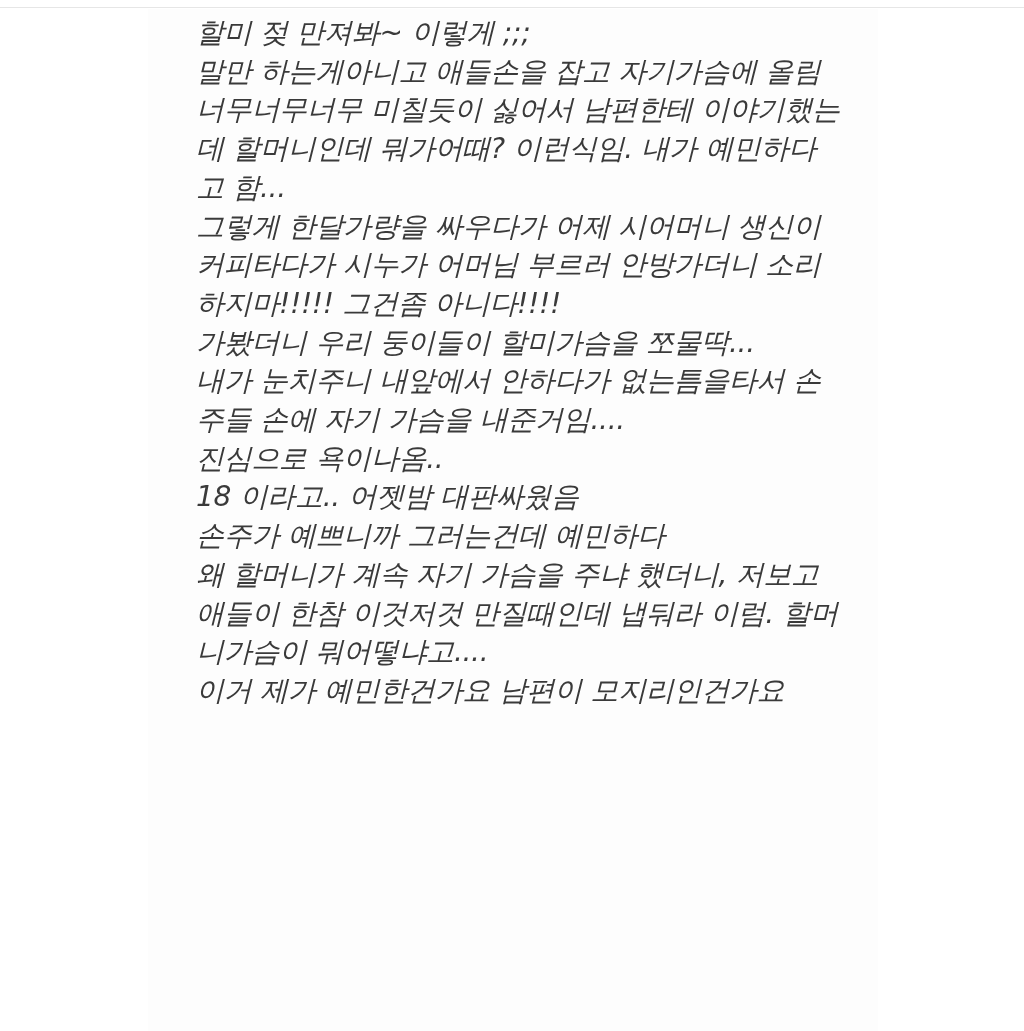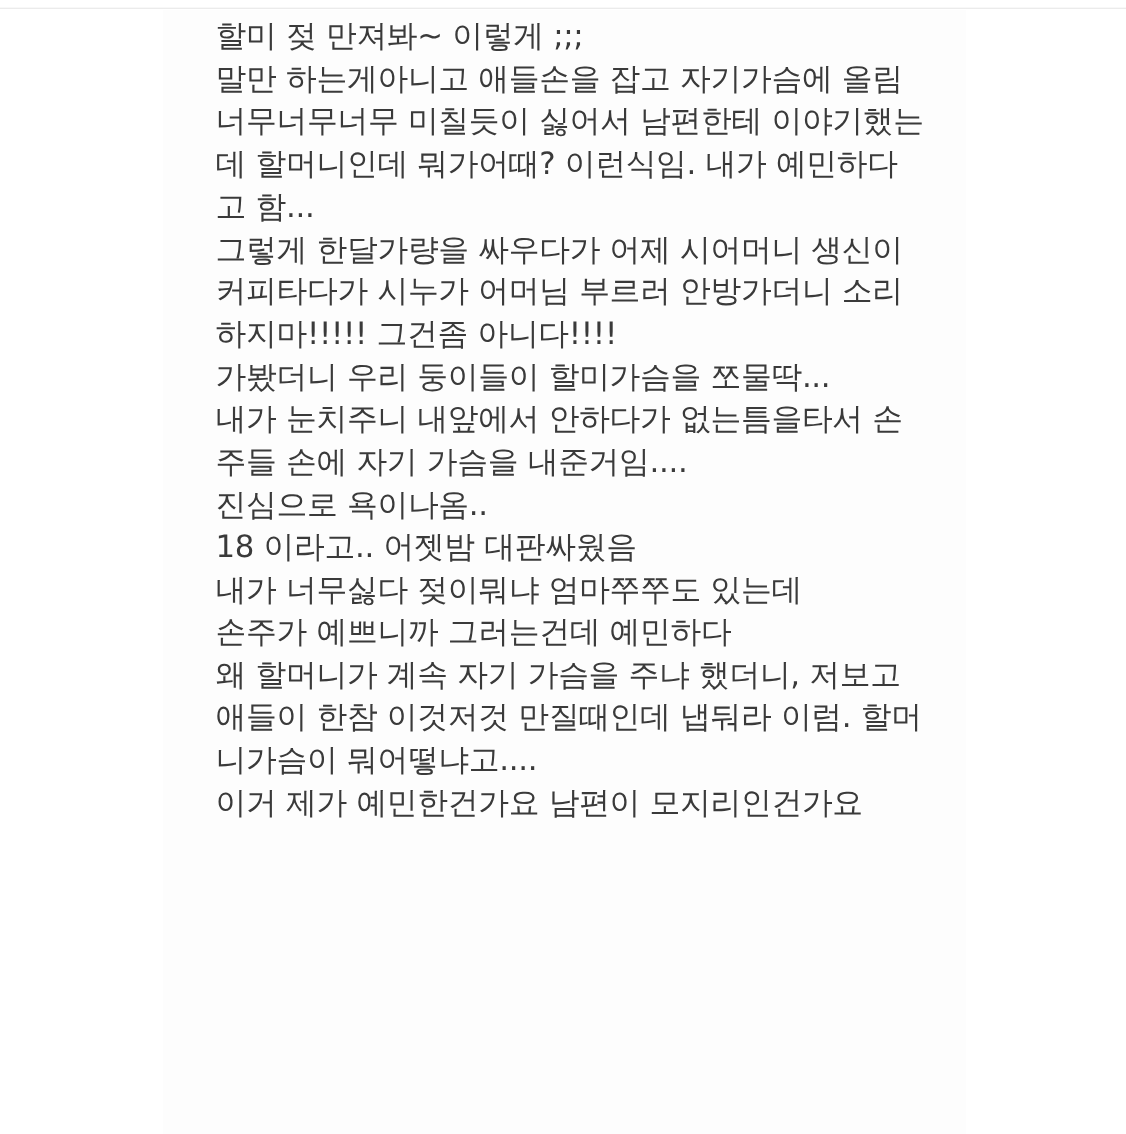--- a/index.html
+++ b/index.html
@@ -35,20 +35,21 @@
     .post-body {
       position: absolute;
       left: 196px;
       top: 14px;
       width: 660px;
       font-family: "DejaVu Sans", "Liberation Sans", sans-serif;
       font-size: 28px;
       line-height: 38.7px;
       color: #3a3a3a;
       letter-spacing: -0.3px;
+      font-style: italic;
     }
     .line {
       display: block;
       white-space: nowrap;
       margin: 0;
       padding: 0;
     }
   </style>
 </head>
 <body>
@@ -64,20 +65,19 @@
     <p class="line">데 할머니인데 뭐가어때? 이런식임. 내가 예민하다</p>
     <p class="line">고 함...</p>
     <p class="line">그렇게 한달가량을 싸우다가 어제 시어머니 생신이</p>
     <p class="line">커피타다가 시누가 어머님 부르러 안방가더니 소리</p>
     <p class="line">하지마!!!!! 그건좀 아니다!!!!</p>
     <p class="line">가봤더니 우리 둥이들이 할미가슴을 쪼물딱...</p>
     <p class="line">내가 눈치주니 내앞에서 안하다가 없는틈을타서 손</p>
     <p class="line">주들 손에 자기 가슴을 내준거임....</p>
     <p class="line">진심으로 욕이나옴..</p>
     <p class="line">18 이라고.. 어젯밤 대판싸웠음</p>
-    <p class="line">내가 너무싫다 젖이뭐냐 엄마쭈쭈도 있는데</p>
     <p class="line">손주가 예쁘니까 그러는건데 예민하다</p>
     <p class="line">왜 할머니가 계속 자기 가슴을 주냐 했더니, 저보고</p>
     <p class="line">애들이 한참 이것저것 만질때인데 냅둬라 이럼. 할머</p>
     <p class="line">니가슴이 뭐어떻냐고....</p>
     <p class="line">이거 제가 예민한건가요 남편이 모지리인건가요</p>
   </div>
 </div>
 
 </body></html>

